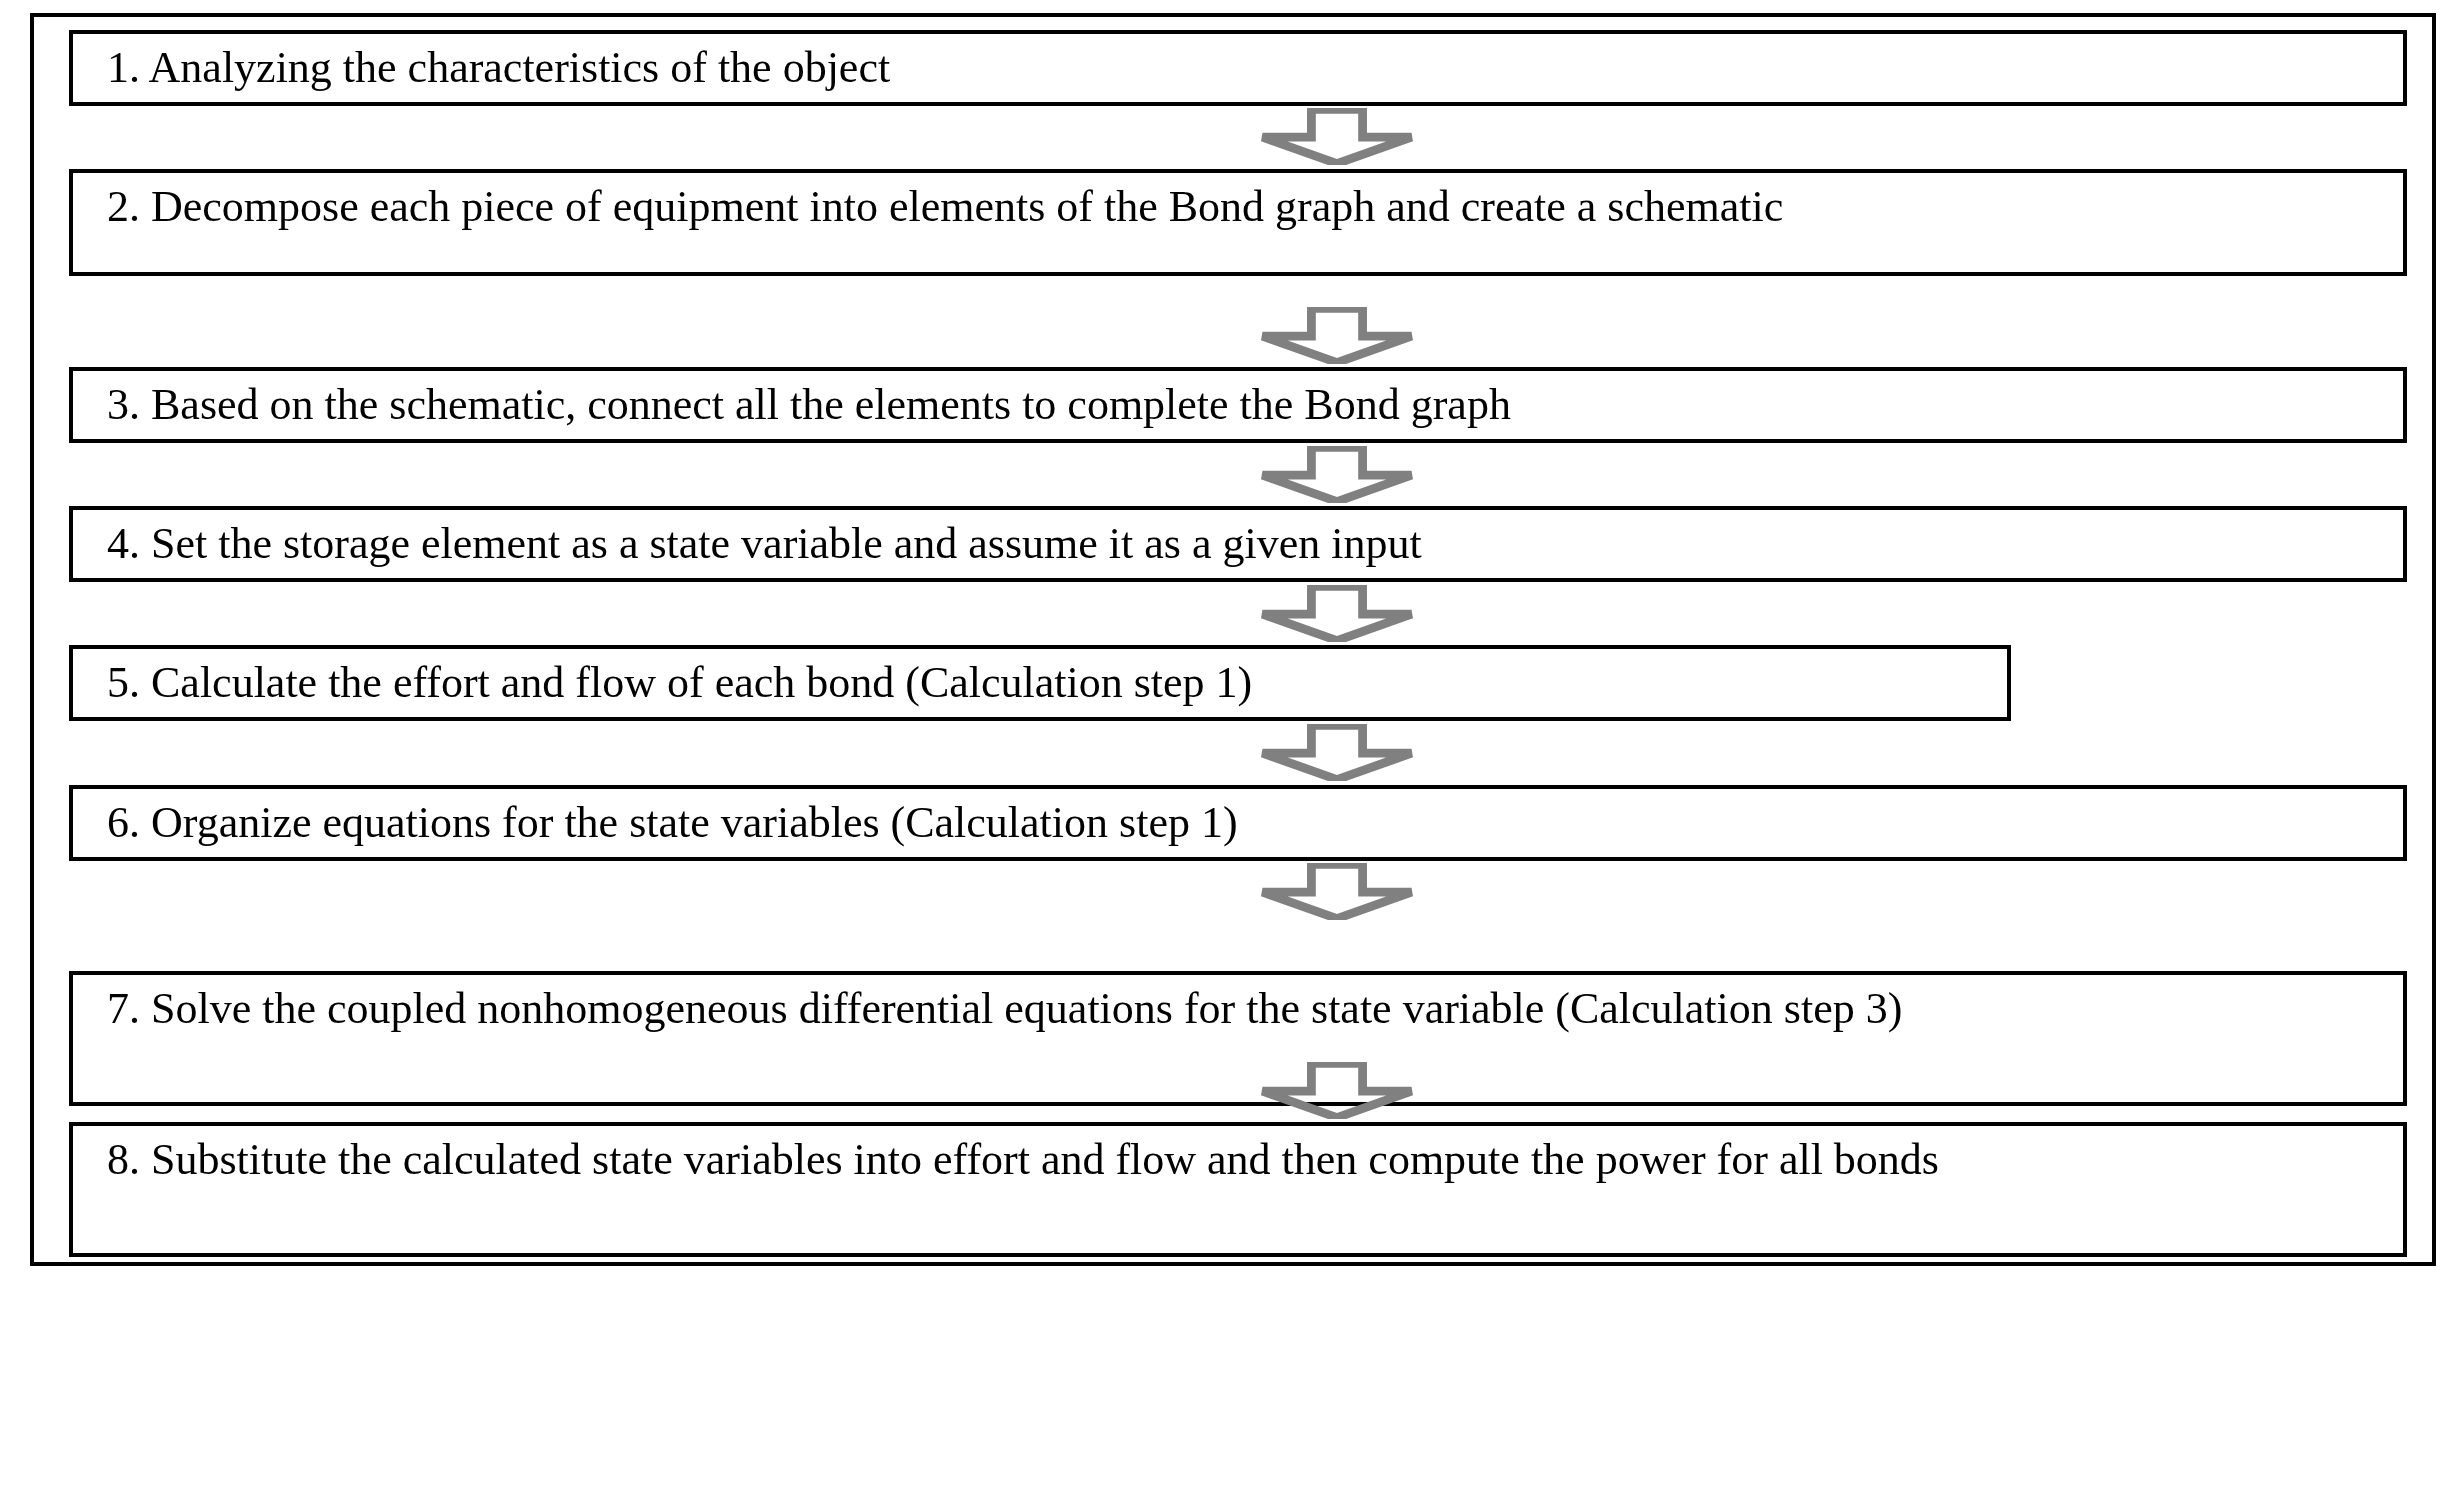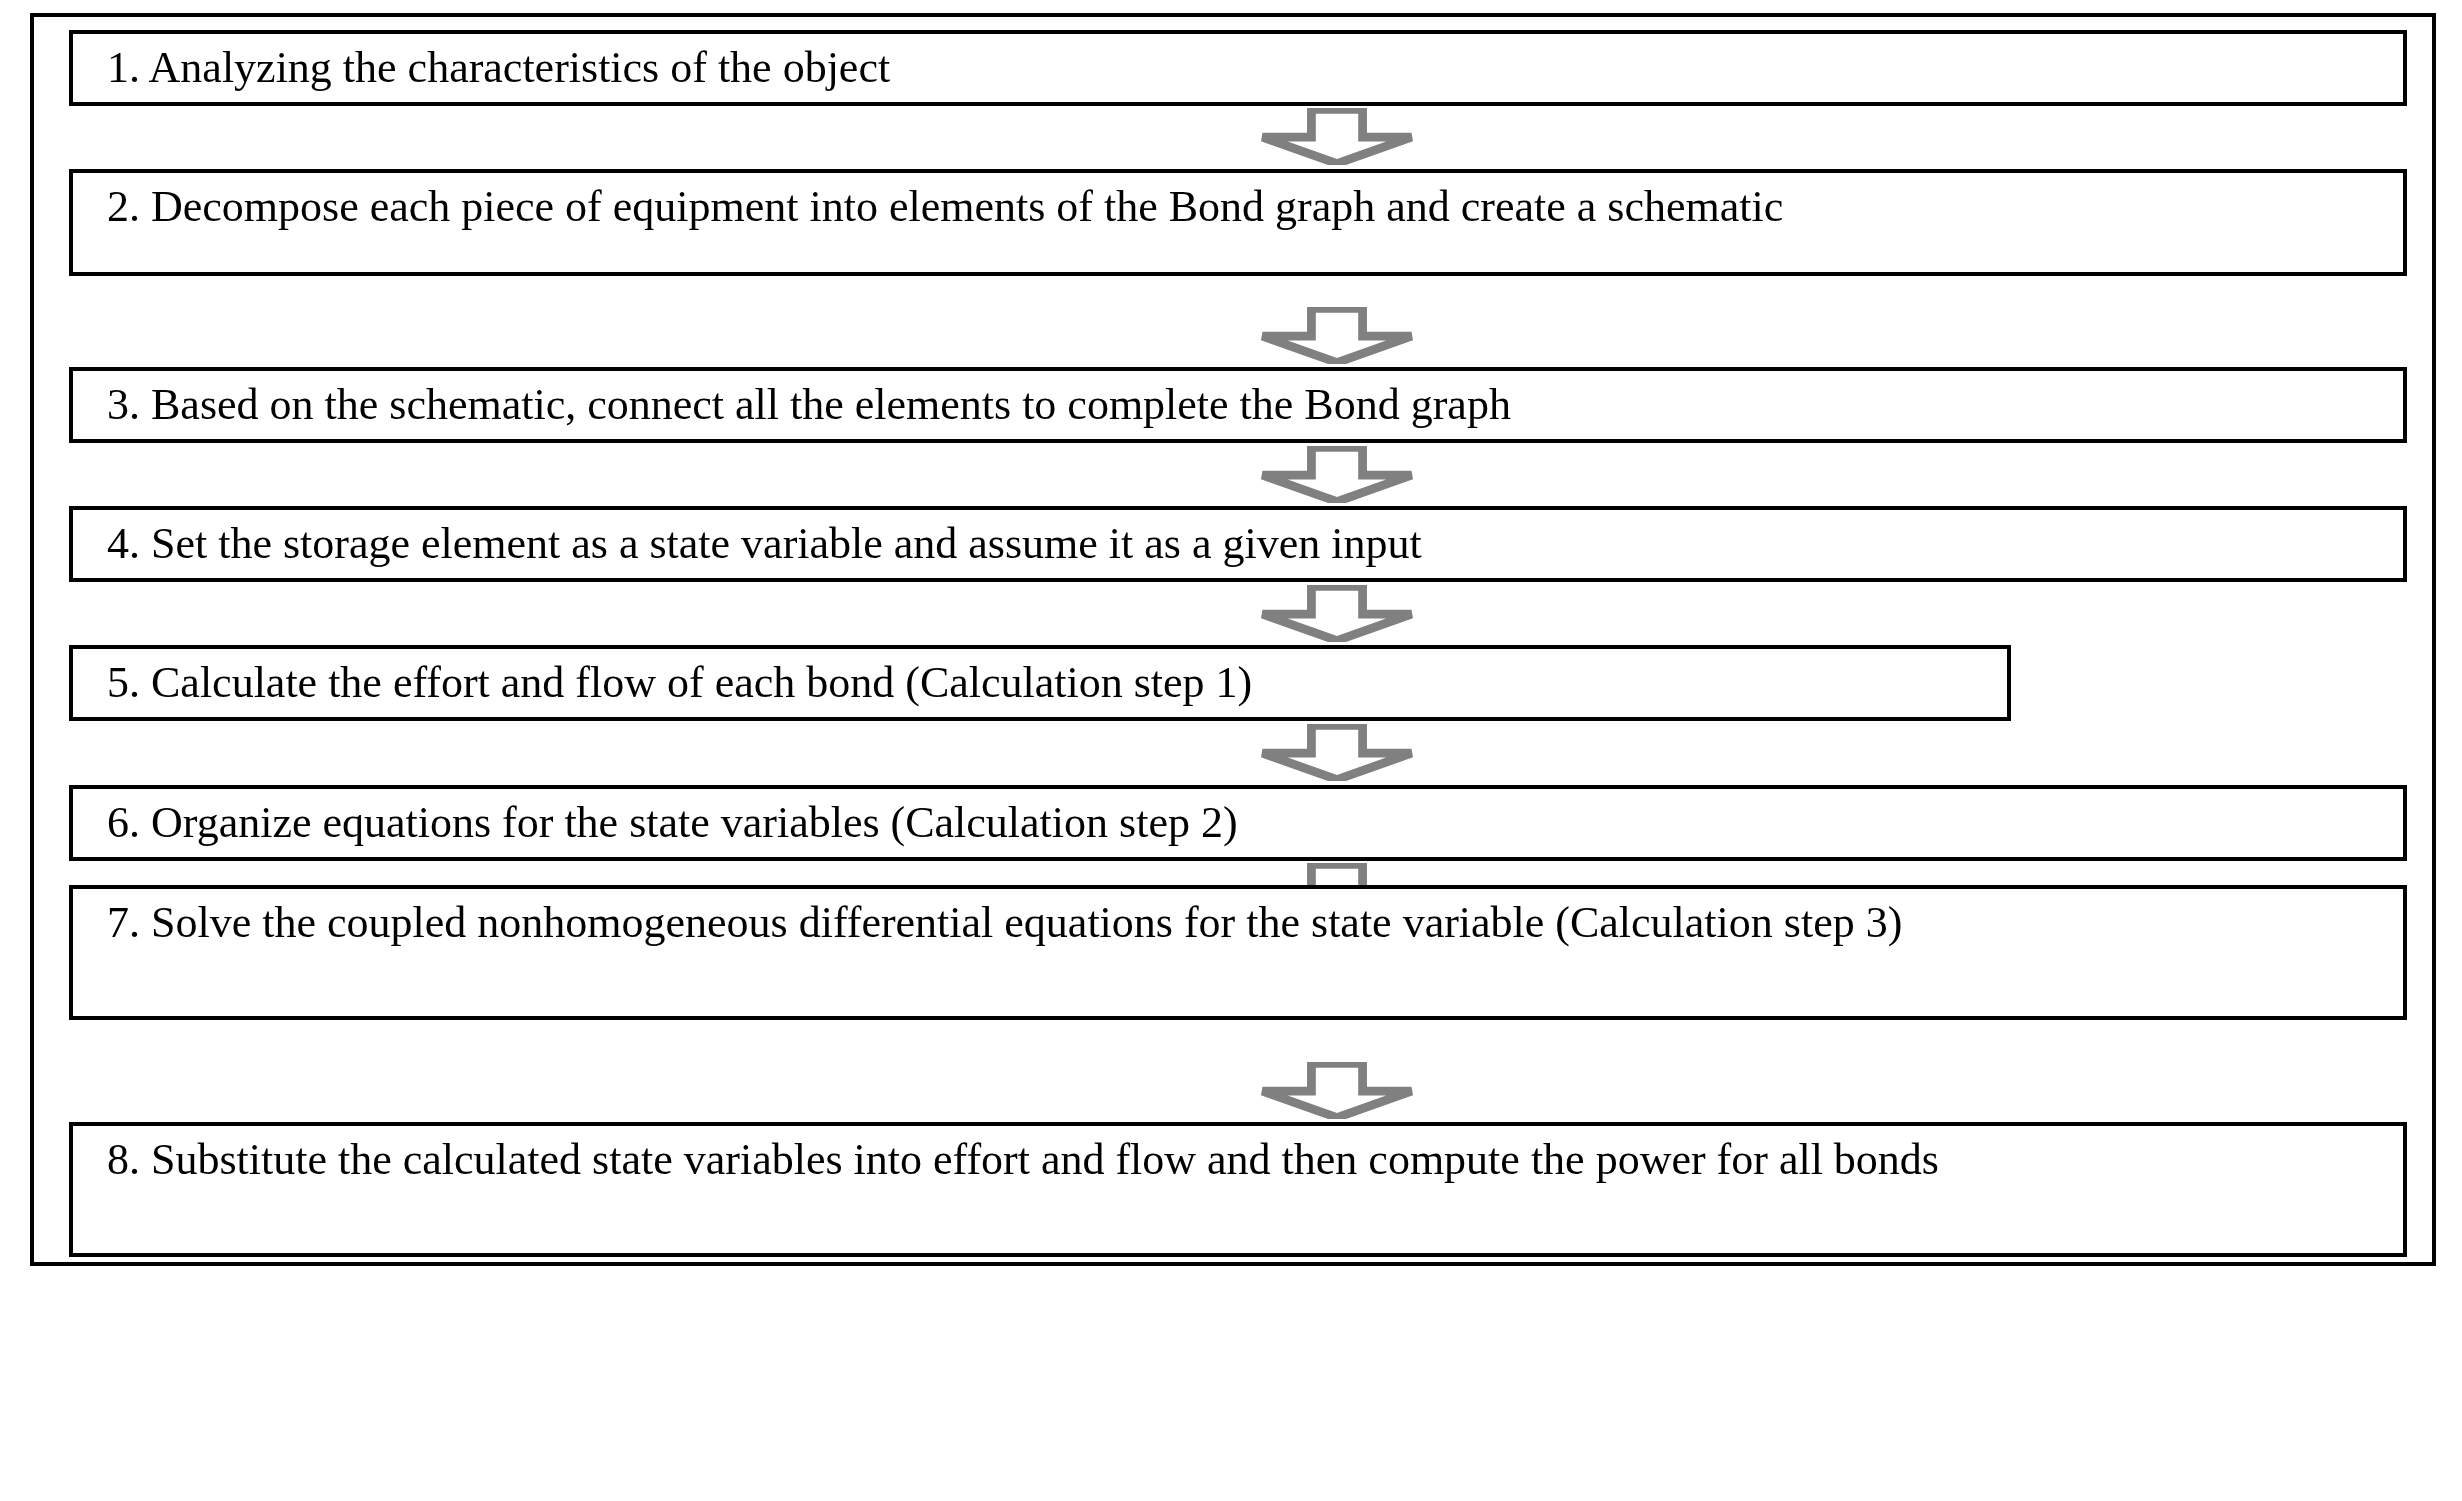--- a/index.html
+++ b/index.html
@@ -119,30 +119,30 @@
       <span class="step-text">5. Calculate the effort and flow of each bond (Calculation step 1)</span>
     </div>
 
     <div class="arrow-connector" style="top: 707px; left: 1225px; width: 156px;">
       <svg viewBox="0 0 212 78" xmlns="http://www.w3.org/2000/svg" aria-hidden="true">
         <polygon points="71,2 141,2 141,40 208,40 106,76 4,40 71,40" fill="none" stroke="#808080" stroke-width="12" stroke-linejoin="miter"></polygon>
       </svg>
     </div>
 
     <div class="step-box" style="top: 768px; height: 76px; left: 35px; width: 2338px;">
-      <span class="step-text">6. Organize equations for the state variables (Calculation step 2)</span>
+      <span class="step-text">6. Organize equations for the state variables (Calculation step 1)</span>
     </div>
 
     <div class="arrow-connector" style="top: 846px; left: 1225px; width: 156px;">
       <svg viewBox="0 0 212 78" xmlns="http://www.w3.org/2000/svg" aria-hidden="true">
         <polygon points="71,2 141,2 141,40 208,40 106,76 4,40 71,40" fill="none" stroke="#808080" stroke-width="12" stroke-linejoin="miter"></polygon>
       </svg>
     </div>
 
-    <div class="step-box" style="top: 868px; height: 135px; left: 35px; width: 2338px;">
+    <div class="step-box" style="top: 954px; height: 135px; left: 35px; width: 2338px;">
       <span class="step-text">7. Solve the coupled nonhomogeneous differential equations for the state variable (Calculation step 3)</span>
     </div>
 
     <div class="arrow-connector" style="top: 1045px; left: 1225px; width: 156px;">
       <svg viewBox="0 0 212 78" xmlns="http://www.w3.org/2000/svg" aria-hidden="true">
         <polygon points="71,2 141,2 141,40 208,40 106,76 4,40 71,40" fill="none" stroke="#808080" stroke-width="12" stroke-linejoin="miter"></polygon>
       </svg>
     </div>
 
     <div class="step-box" style="top: 1105px; height: 135px; left: 35px; width: 2338px;">

